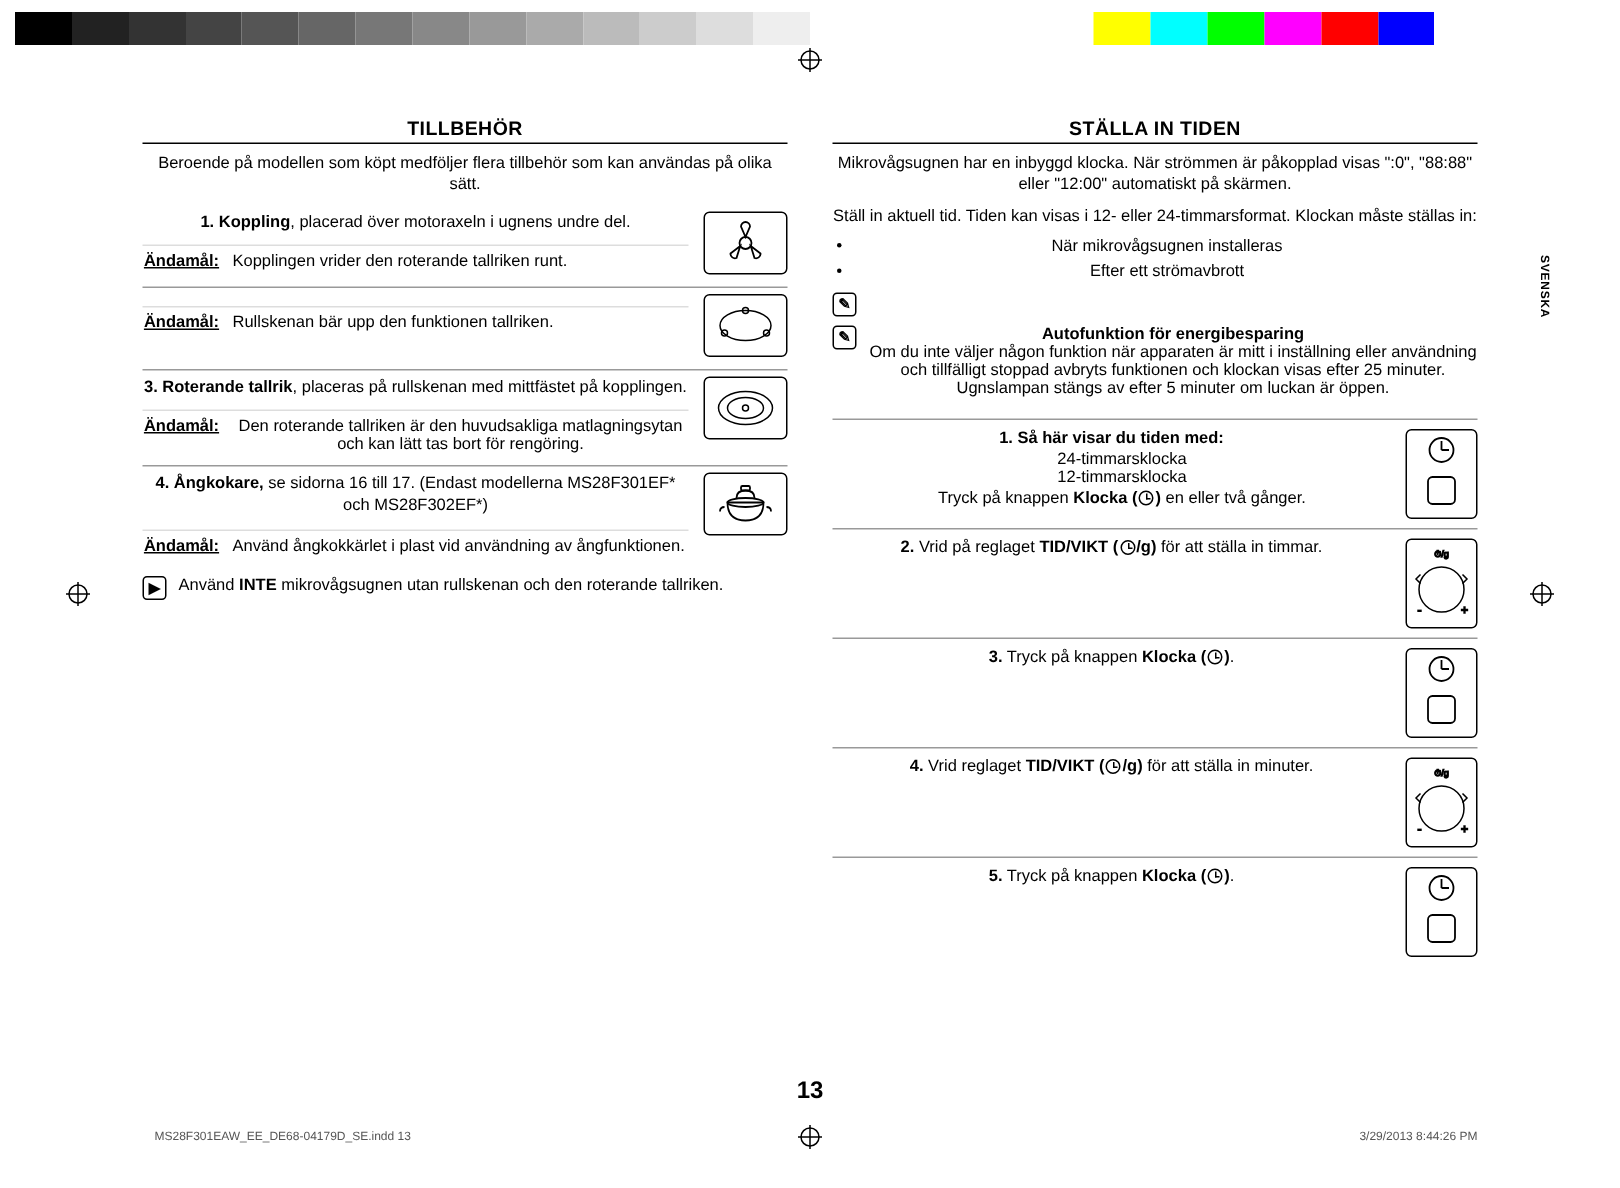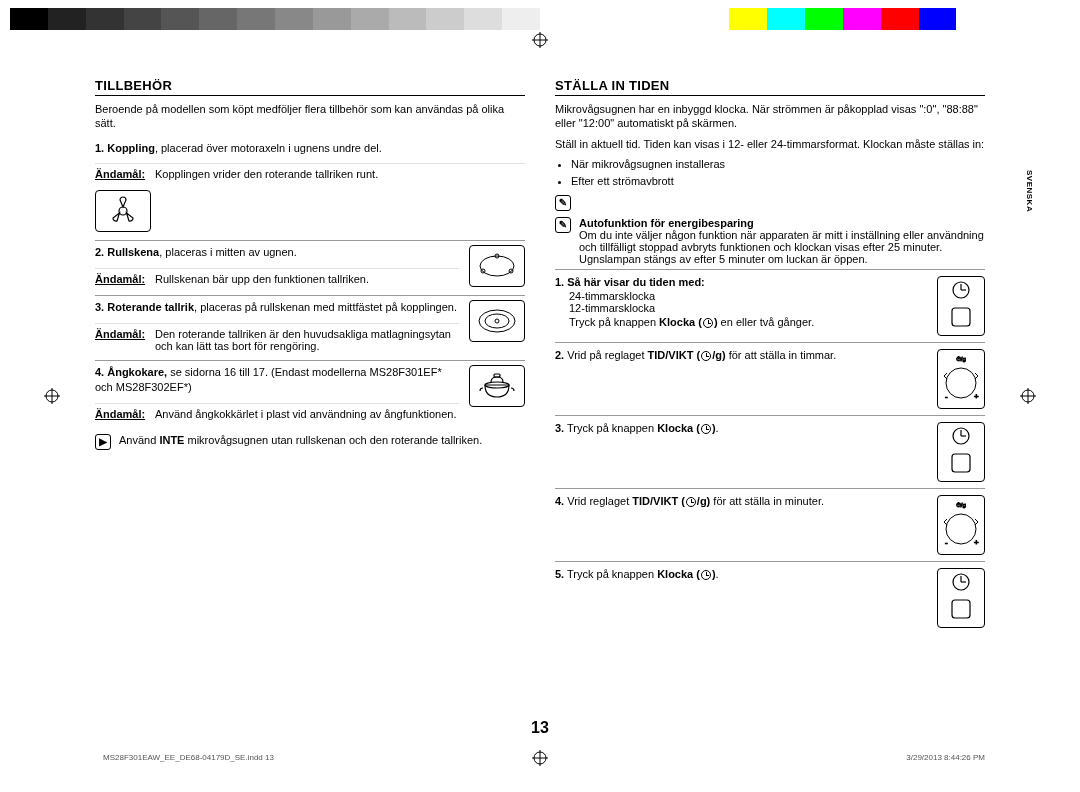--- a/index.html
+++ b/index.html
@@ -29,37 +29,37 @@
   .reg-mark svg { display:block; }
   .page {
     position: absolute;
     top: 78px;
     left: 95px;
     right: 95px;
     bottom: 70px;
     display: flex;
     gap: 30px;
   }
-  .col { flex: 1; }
+  .col { flex: 1; text-align: center; }
   .section-title {
     font-weight: bold;
     font-size: 13px;
     border-bottom: 1.5px solid #000;
     padding-bottom: 2px;
     margin-bottom: 6px;
     letter-spacing: 0.3px;
   }
   .intro { margin-bottom: 6px; line-height: 1.3; }
   .manual-item {
     display: flex;
     gap: 10px;
     padding: 4px 0 8px 0;
     border-top: 0.5px solid #999;
   }
-  .manual-item:first-of-type { border-top:none;flex-direction:column; }
+  .manual-item:first-of-type { border-top:none; }
   .item-body { flex:1; }
   .item-body p { line-height: 1.35; }
   .purpose-row {
     display: flex;
     gap: 8px;
     margin-top: 8px;
     border-top: 0.5px solid #ddd;
     padding-top: 4px;
   }
   .purpose-label { font-weight: bold; text-decoration: underline; min-width: 52px; }
@@ -244,21 +244,20 @@
                 <circle cx="20" cy="15" r="4"></circle>
                 <path d="M20 11 L17 4 A3 3 0 0 1 23 4 Z"></path>
                 <path d="M16.5 17 L10 22 A3 3 0 0 0 14 25 Z"></path>
                 <path d="M23.5 17 L30 22 A3 3 0 0 1 26 25 Z"></path>
               </g>
             </svg>
           </div>
         </div>
         <div class="manual-item">
     <div class="item-body">
-      <p><b>2. Rullskena</b>, placeras i mitten av ugnen.</p>
       <div class="purpose-row">
         <span class="purpose-label">Ändamål:</span>
         <span>Rullskenan bär upp den funktionen tallriken.</span>
       </div>
     </div>
     <div class="icon-box">
             <svg width="40" height="30" viewBox="0 0 40 30">
               <g fill="none" stroke="#000" stroke-width="1">
                 <ellipse cx="20" cy="15" rx="17" ry="10"></ellipse>
                 <circle cx="6" cy="20" r="2"></circle>
@@ -329,21 +328,21 @@
       <div class="note-icon">✎</div>
     </div>
     <div class="note-row">
       <div class="note-icon">✎</div>
       <div>
         <p><b>Autofunktion för energibesparing</b></p>
         <p>Om du inte väljer någon funktion när apparaten är mitt i inställning eller användning och tillfälligt stoppad avbryts funktionen och klockan visas efter 25 minuter. Ugnslampan stängs av efter 5 minuter om luckan är öppen.</p>
       </div>
     </div>
 
-    <div id="right-steps" style="margin-top:4px">
+    <div id="right-steps" style="margin-top:14px">
         <div class="step-block">
           <div class="step-body">
             <p><b>1. Så här visar du tiden med:</b></p>
       <p style="white-space:pre-line;margin:2px 0 2px 14px">24-timmarsklocka
 12-timmarsklocka</p>
       <p style="margin-left:14px">Tryck på knappen <b>Klocka (</b><span class="small-clock-icon"></span><b>)</b> en eller två gånger.</p>
           </div>
           <div class="icon-box tall button-box">
             <svg width="40" height="56" viewBox="0 0 40 56">
     <g fill="none" stroke="#000" stroke-width="1.2">

